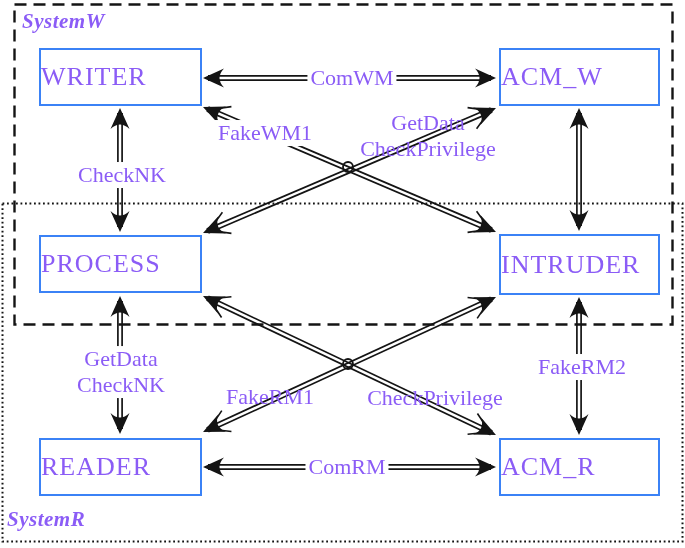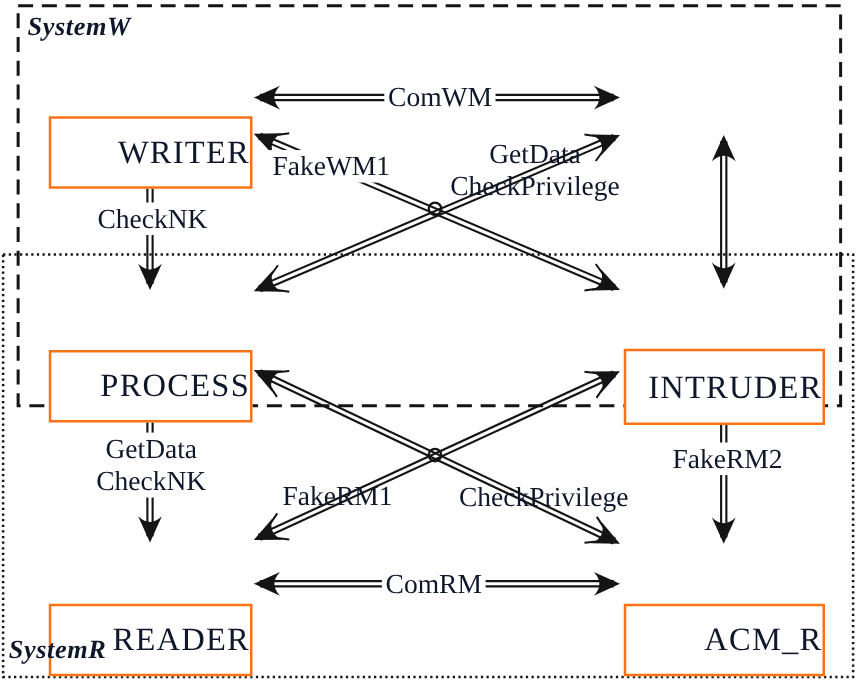--- a/index.html
+++ b/index.html
@@ -1,25 +1,25 @@
 <!DOCTYPE html>
 <html><head>
 <meta charset="utf-8">
 <style>
   html,body{margin:0;padding:0;background:#ffffff;}
   .stage{
     position:relative;width:685px;height:548px;background:#ffffff;
-    font-family:"Liberation Serif", serif;color:#0f172a;overflow:hidden;
+    font-family:"Liberation Serif", serif;color:#8b5cf6;overflow:hidden;
   }
   #connector-layer{position:absolute;left:0;top:0;z-index:0;}
   .region-border-dashed{fill:none;stroke:#141414;stroke-width:2.4;stroke-dasharray:12 7;}
   .region-border-dotted{fill:none;stroke:#141414;stroke-width:2;stroke-dasharray:1.8 2.7;}
   .node{
-    position:absolute;z-index:1;background:#ffffff;border:2px solid #f97316;
-    display:flex;align-items:center;justify-content:flex-end;margin-top:45px;
+    position:absolute;z-index:1;background:#ffffff;border:2px solid #3b82f6;
+    display:flex;align-items:center;justify-content:flex-start;
   }
   .node-label{font-size:26px;letter-spacing:1px;white-space:nowrap;}
   .region-title{
     position:absolute;z-index:2;font-weight:bold;font-style:italic;
     font-size:21px;letter-spacing:0.5px;white-space:nowrap;
   }
   .elabel{
     position:absolute;z-index:2;transform:translate(-50%,-50%);
     font-size:22px;line-height:1.18;text-align:center;white-space:nowrap;
   }
@@ -104,20 +104,23 @@
       <circle cx="348" cy="167" r="5" fill="none" stroke="#141414" stroke-width="1.8"></circle>
       <circle cx="348" cy="364" r="5" fill="none" stroke="#141414" stroke-width="1.8"></circle>
     </svg>
 
   <div class="region-title" style="left:22px;top:9px">SystemW</div>
   <div class="region-title" style="left:7px;top:507px">SystemR</div>
 
   <div class="node" style="left:39px;top:48px;width:159px;height:54px">
     <span class="node-label">WRITER</span>
   </div>
+  <div class="node" style="left:499px;top:48px;width:157px;height:54px">
+    <span class="node-label">ACM_W</span>
+  </div>
   <div class="node" style="left:39px;top:235px;width:159px;height:54px">
     <span class="node-label">PROCESS</span>
   </div>
   <div class="node" style="left:499px;top:234px;width:157px;height:57px">
     <span class="node-label">INTRUDER</span>
   </div>
   <div class="node" style="left:499px;top:438px;width:157px;height:54px">
     <span class="node-label">ACM_R</span>
   </div>
   <div class="node" style="left:39px;top:438px;width:159px;height:54px">

